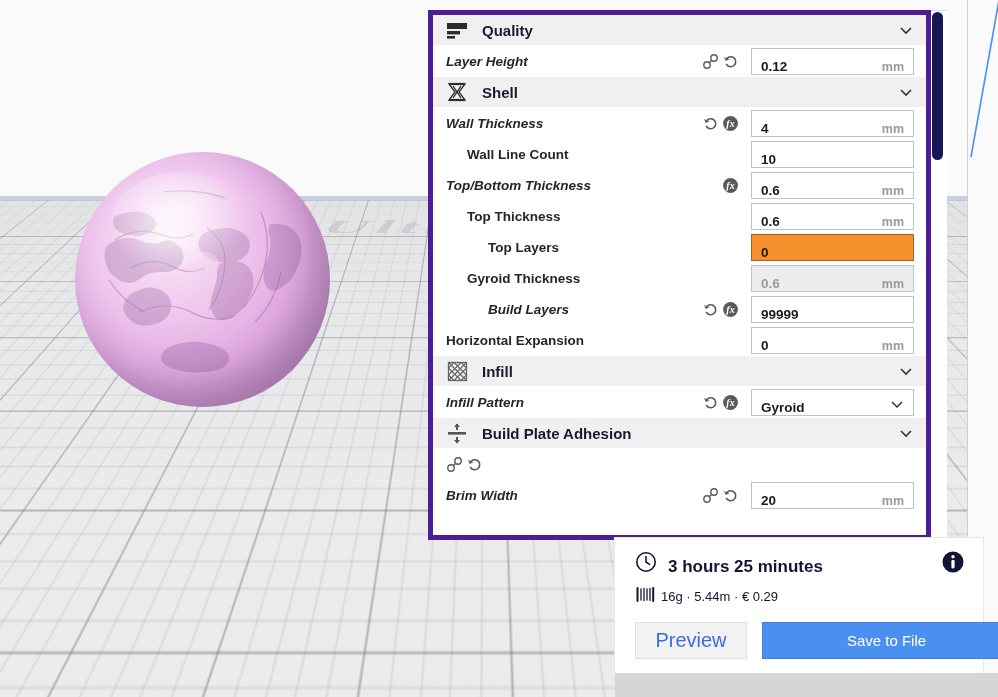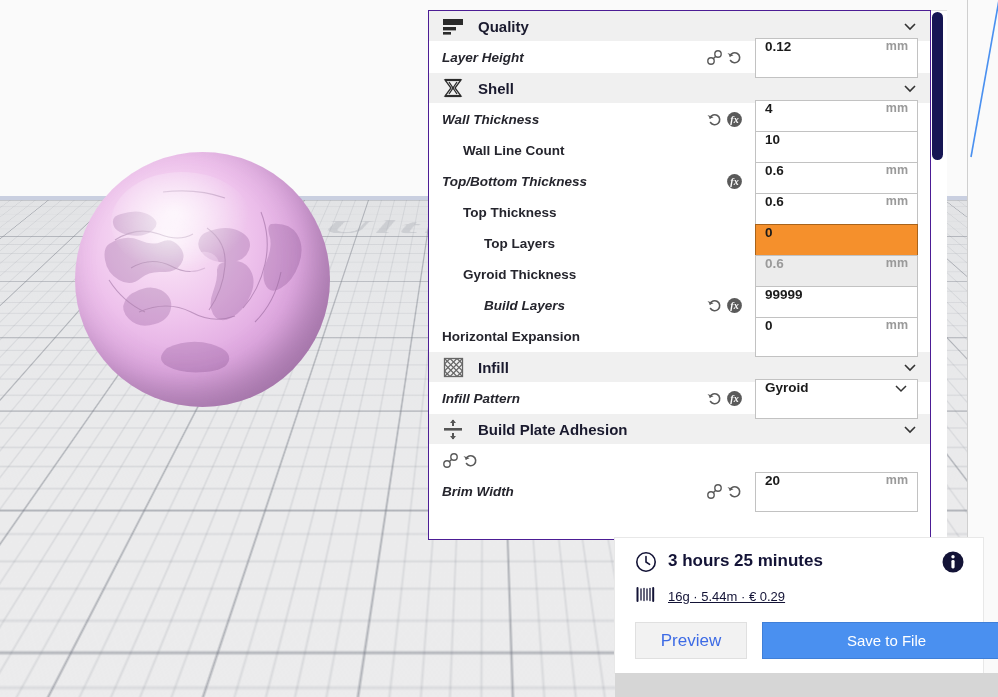--- a/index.html
+++ b/index.html
@@ -114,21 +114,21 @@
     position: absolute; left: 967px; top: 0; width: 31px; height: 697px;
     background: #fafafa; border-left: 1px solid #cfcfcf;
   }
   #right-strip .diag { position: absolute; left: 0; top: 0; width: 31px; height: 160px; }
 
   
   #settings-panel {
     position: absolute; left: 428px; top: 10px;
     width: 503px; height: 530px;
     background: #ffffff;
-    border: 1px solid #4c1d95;
+    border: 5px solid #4c1d95;
     overflow: hidden;
     font-size: 13px;
   }
   .category-row {
     display: flex; align-items: center;
     height: 31px;
     background: #f0f0f0;
     padding-left: 9px; padding-right: 12px;
     border-bottom: 1px solid #ffffff;
   }
@@ -151,24 +151,24 @@
   }
   .setting-label.italic { font-style: italic; }
   .setting-label.ind1 { padding-left: 21px; }
   .setting-label.ind2 { padding-left: 42px; }
 
   .row-icons { display: flex; align-items: center; gap: 3px; margin-right: 12px; flex: 0 0 auto; }
   .icon-slot { width: 17px; height: 17px; display: block; }
 
   .field {
     position: relative;
-    width: 163px; height: 40px; flex: 0 0 163px;
+    width: 163px; height: 27px; flex: 0 0 163px;
     border: 1px solid #c2c2c2;
     background: #ffffff;
-    display: flex; align-items: flex-start;
+    display: flex; align-items: flex-end;
   }
   .field .val {
     padding-left: 9px; font-size: 13.5px; color: #1a1a1a;
     flex: 1 1 auto; white-space: nowrap; overflow: hidden;
   }
   .field .unit {
     padding-right: 9px; font-size: 12.5px; color: #9a9a9a; flex: 0 0 auto;
   }
   .field.highlight { background: #f5902c; border-color: #a8631b; }
   .field.highlight .val { color: #1a1a1a; }
@@ -187,46 +187,46 @@
   }
 
   
   #print-card {
     position: absolute; left: 615px; top: 538px;
     width: 368px; height: 135px;
     background: #ffffff;
     box-shadow: 0 0 0 1px #e8e8e8;
   }
   #print-card .time-row {
-    display: flex; align-items: flex-start;
+    display: flex; align-items: flex-end;
     padding: 13px 0 0 20px;
   }
   #print-card .time-text {
     font-size: 17px; font-weight: bold; color: #131336;
     margin-left: 11px;
   }
   #print-card .info-btn {
     position: absolute; right: 19px; top: 13px;
     width: 22px; height: 22px;
   }
   #print-card .mat-row {
     display: flex; align-items: center;
     padding: 8px 0 0 21px;
   }
   #print-card .mat-text {
-    font-size: 13px; color: #131336; margin-left: 13px; text-decoration: underline;
+    font-size: 13px; color: #131336; margin-left: 6px;
   }
   #print-card .btn-row {
     position: absolute; left: 20px; top: 84px;
     display: flex; align-items: center; gap: 15px;
   }
   .btn-preview {
     width: 112px; height: 37px;
     background: #f2f2f2; border: 1px solid #e0e0e0;
-    color: #3d6be5; font-size: 17px;
+    color: #3d6be5; font-size: 20px;
     display: flex; align-items: center; justify-content: center;
     cursor: pointer;
   }
   .btn-save {
     width: 249px; height: 37px;
     background: #4a90f0; border: 1px solid #3f7fd8;
     color: #ffffff; font-size: 15px;
     display: flex; align-items: center; justify-content: center;
     cursor: pointer;
   }

